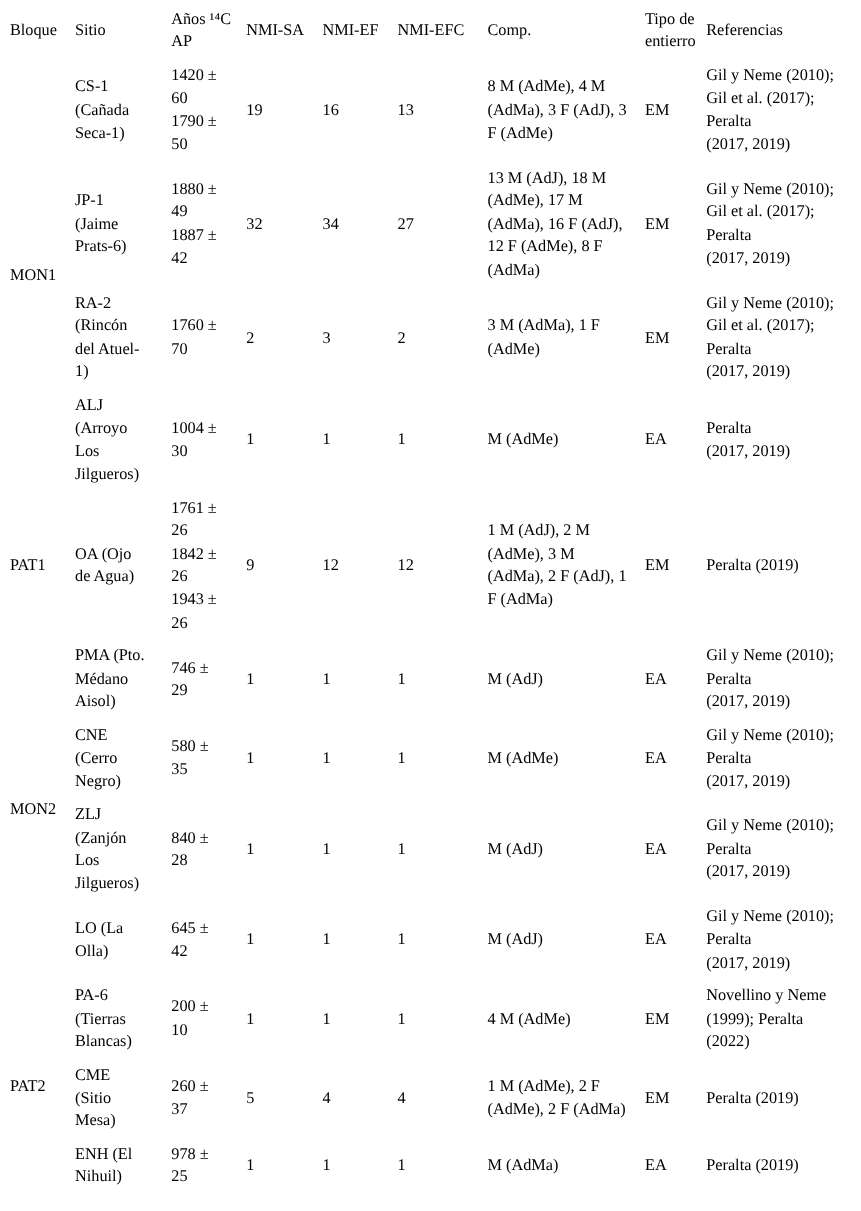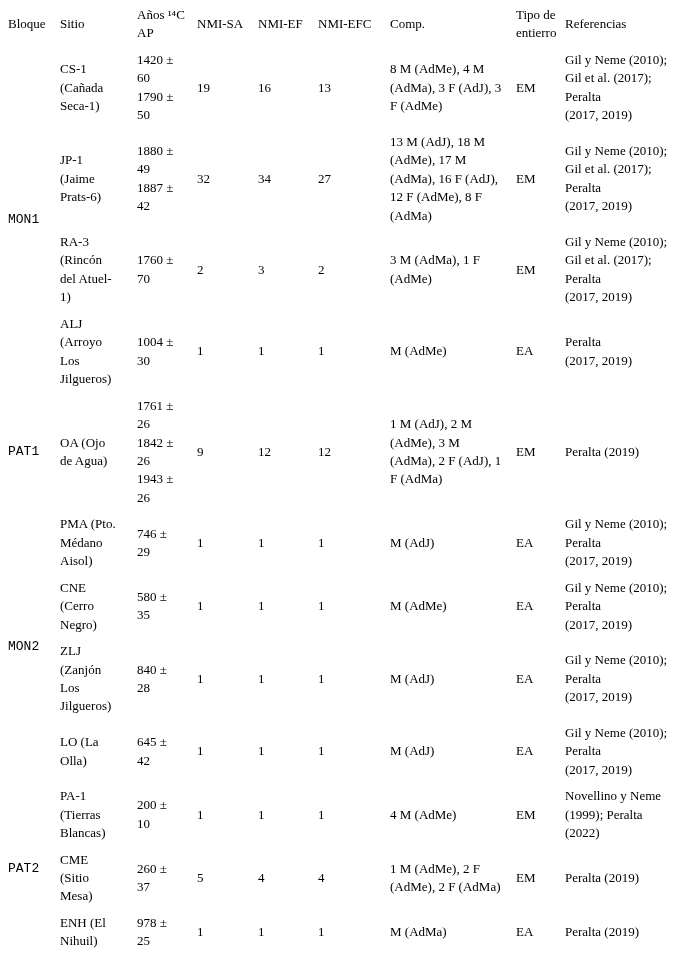--- a/index.html
+++ b/index.html
@@ -37,21 +37,21 @@
     text-align: left;
     vertical-align: middle;
     padding: 4px 8px 4px 0;
     border: none;
     word-wrap: normal;
   }
   td.site-cell  { padding-right: 20px; margin-left: 40px; }
   td.years-cell { padding-right: 16px; }
   td.comp-cell  { padding-right: 14px; margin-left: 38px; }
   td.refs-cell  { padding-right: 18px; }
-  td.block-cell { vertical-align: middle; font-family: Liberation Mono, monospace; }
+  td.block-cell { vertical-align: middle; }
 </style>
 </head>
 <body>
 
 <table>
   <colgroup>
     <col class="c-bloque">
     <col class="c-sitio">
     <col class="c-anos">
     <col class="c-sa">
@@ -96,21 +96,21 @@
           <div>1887 ± 42</div>
         </td>
         <td class="num-cell">32</td>
         <td class="num-cell">34</td>
         <td class="num-cell">27</td>
         <td class="comp-cell">13 M (AdJ), 18 M (AdMe), 17 M (AdMa), 16 F (AdJ), 12 F (AdMe), 8 F (AdMa)</td>
         <td class="tipo-cell">EM</td>
         <td class="refs-cell">Gil y Neme (2010); Gil et al. (2017); Peralta (2017,&nbsp;2019)</td>
       </tr>
       <tr>
-        <td class="site-cell">RA-3 (Rincón del Atuel-1)</td>
+        <td class="site-cell">RA-2 (Rincón del Atuel-1)</td>
         <td class="years-cell">
           <div>1760 ± 70</div>
         </td>
         <td class="num-cell">2</td>
         <td class="num-cell">3</td>
         <td class="num-cell">2</td>
         <td class="comp-cell">3 M (AdMa), 1 F (AdMe)</td>
         <td class="tipo-cell">EM</td>
         <td class="refs-cell">Gil y Neme (2010); Gil et al. (2017); Peralta (2017,&nbsp;2019)</td>
       </tr>
@@ -185,21 +185,21 @@
         </td>
         <td class="num-cell">1</td>
         <td class="num-cell">1</td>
         <td class="num-cell">1</td>
         <td class="comp-cell">M (AdJ)</td>
         <td class="tipo-cell">EA</td>
         <td class="refs-cell">Gil y Neme (2010); Peralta (2017,&nbsp;2019)</td>
       </tr>
       <tr>
         <td class="block-cell" rowspan="3">PAT2</td>
-        <td class="site-cell">PA-1 (Tierras Blancas)</td>
+        <td class="site-cell">PA-6 (Tierras Blancas)</td>
         <td class="years-cell">
           <div>200 ± 10</div>
         </td>
         <td class="num-cell">1</td>
         <td class="num-cell">1</td>
         <td class="num-cell">1</td>
         <td class="comp-cell">4 M (AdMe)</td>
         <td class="tipo-cell">EM</td>
         <td class="refs-cell">Novellino y Neme (1999); Peralta (2022)</td>
       </tr>

